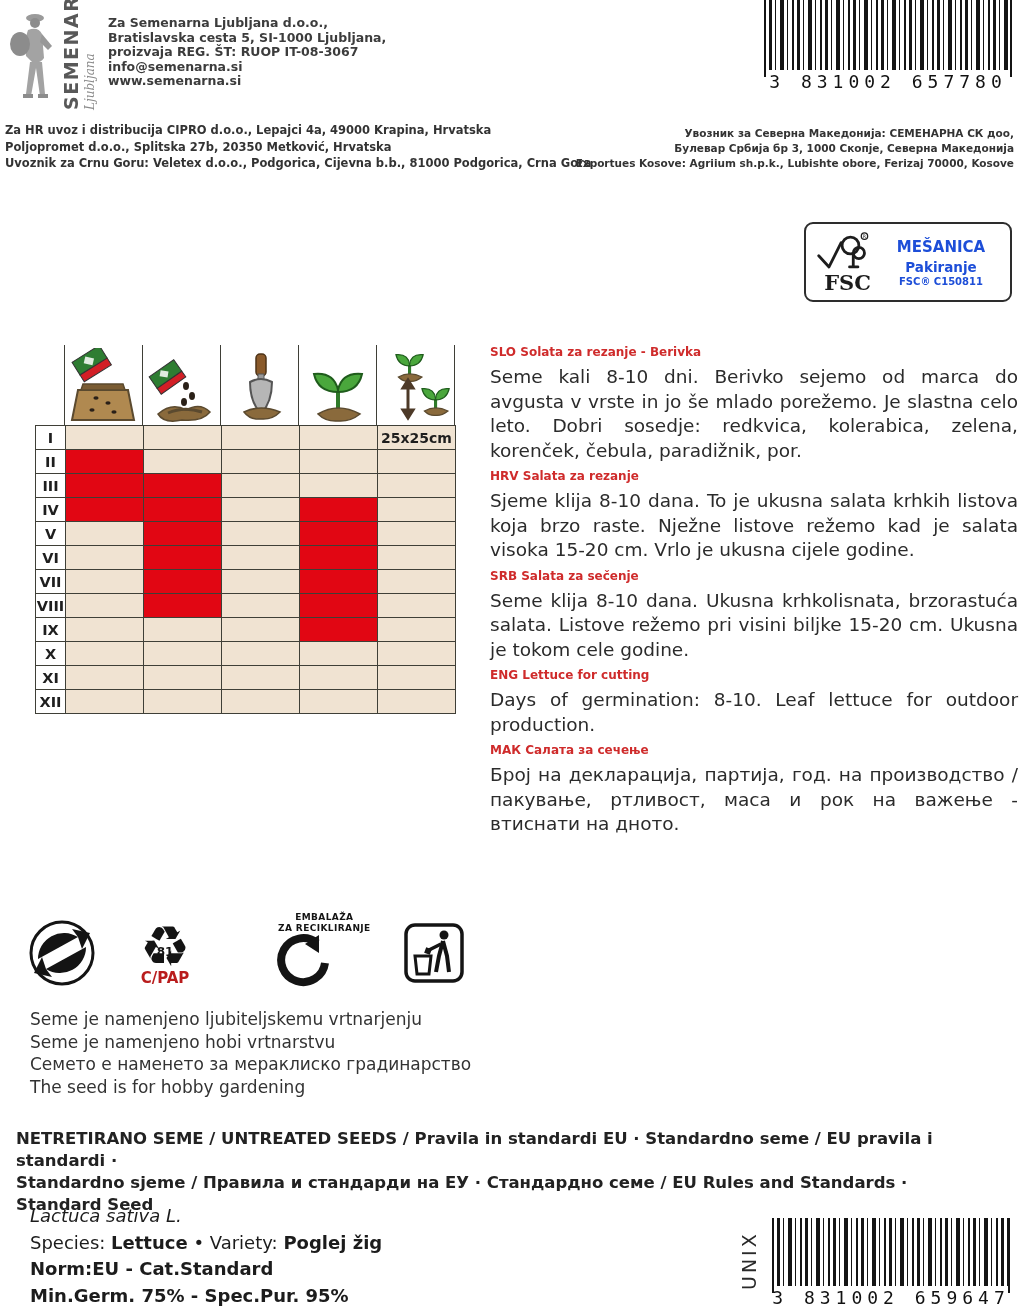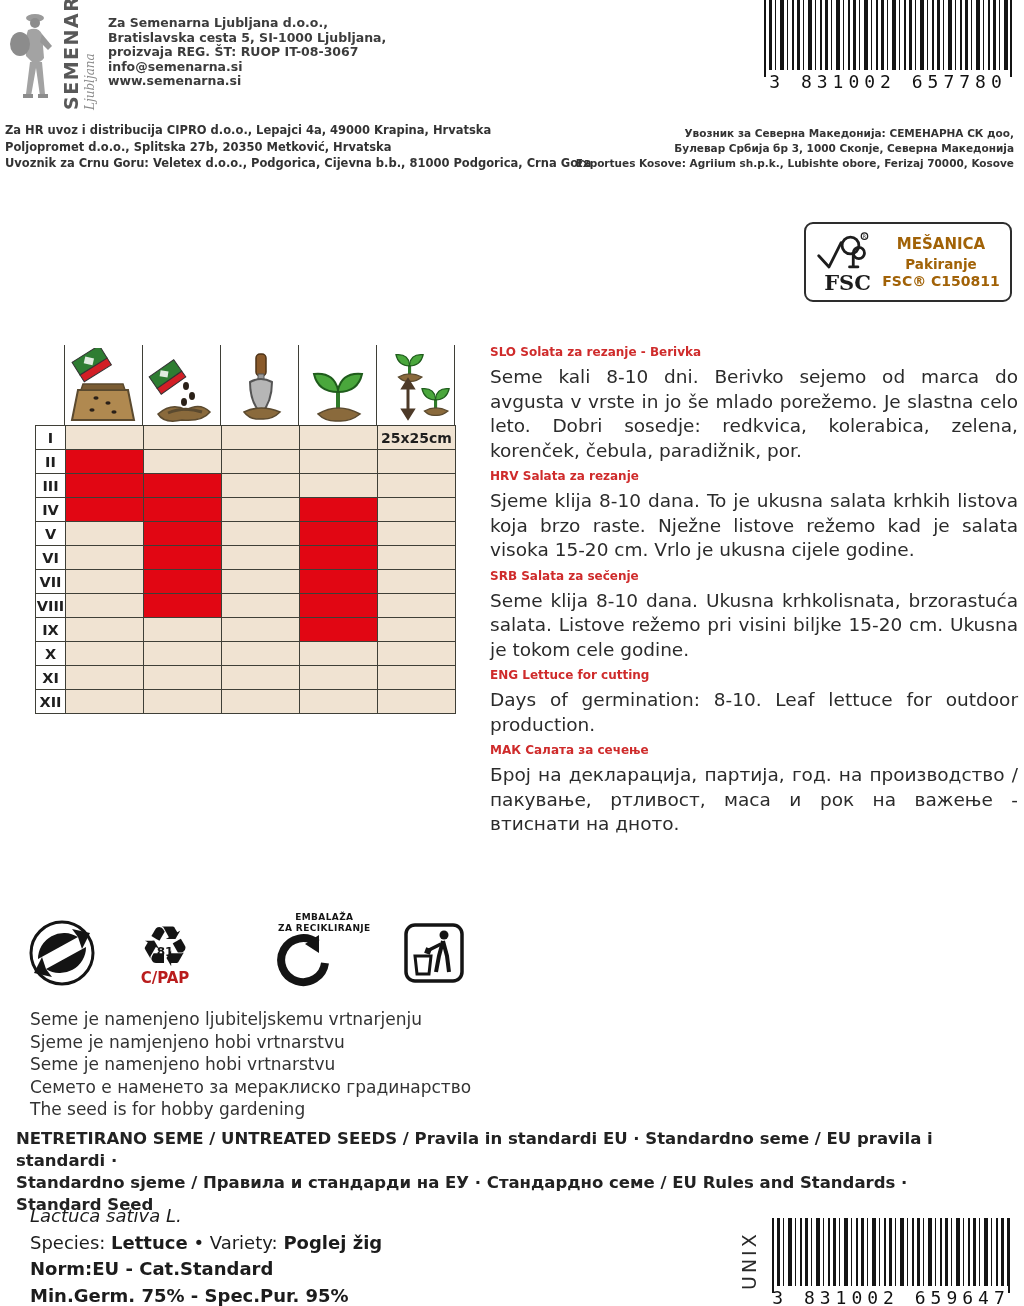--- a/index.html
+++ b/index.html
@@ -33,24 +33,24 @@
 
   
   .importers-left{position:absolute;left:5px;top:122px;font-size:11.5px;line-height:16.5px;font-weight:600;color:#333;}
   .importers-right{position:absolute;right:10px;top:126px;font-size:10.5px;line-height:15px;font-weight:600;color:#333;text-align:right;}
 
   
   .fsc{position:absolute;right:12px;top:222px;width:186px;border:2.5px solid #2d2d2d;border-radius:9px;
        padding:7px 9px;display:flex;gap:10px;align-items:center;background:#fff;}
   .fsc-left{display:flex;flex-direction:column;align-items:flex-end;}
   .fsc-word{font-family:"DejaVu Serif",serif;font-weight:bold;font-size:21px;color:#1c1c1c;line-height:20px;}
-  .fsc-right{flex:1;text-align:center;color:#a16207;}
+  .fsc-right{flex:1;text-align:center;color:#1d4ed8;}
   .fsc-l1{font-weight:bold;font-size:15px;}
   .fsc-l2{font-weight:600;font-size:13.5px;margin-top:3px;}
-  .fsc-l3{font-weight:bold;font-size:14px;margin-top:1px;}
+  .fsc-l3{font-weight:bold;font-size:10px;margin-top:1px;}
 
   
   :root{--cal-red:#e10613;--cal-bg:#f0e3d2;--cal-line:#3f3f37;}
   .calendar{position:absolute;left:35px;top:345px;}
   .cal-header{display:grid;grid-template-columns:30px repeat(5,78px);height:80px;}
   .cal-h{border-right:1.6px solid var(--cal-line);display:flex;align-items:flex-end;justify-content:center;overflow:visible;}
   .cal-h.lab{border-right:1.6px solid var(--cal-line);}
   .cal-h svg{display:block;margin-bottom:1px;}
   .cal-body{border-left:1.6px solid var(--cal-line);border-top:1.6px solid var(--cal-line);}
   .cal-row{display:grid;grid-template-columns:30px repeat(5,78px);height:24px;}
@@ -358,21 +358,20 @@
       <circle cx="41" cy="13" r="4.5" fill="#141414"></circle>
       <path d="M40 19 L36 34 L33 50 M40 19 L44 34 L46 50" stroke="#141414" stroke-width="4" fill="none"></path>
       <path d="M38 22 L26 28" stroke="#141414" stroke-width="3.5"></path>
       <rect x="22" y="26" width="6" height="6" fill="#141414" transform="rotate(20 25 29)"></rect>
       <path d="M12 34 L28 34 L26 52 L14 52 Z" fill="none" stroke="#141414" stroke-width="3"></path>
     </svg>
   </div>
 
   <div class="purpose">
     <div>Seme je namenjeno ljubiteljskemu vrtnarjenju</div>
-    <div>Sjeme je namjenjeno hobi vrtnarstvu</div>
     <div>Seme je namenjeno hobi vrtnarstvu</div>
     <div>Семето е наменето за мераклиско градинарство</div>
     <div>The seed is for hobby gardening</div>
   </div>
 
   <div class="standards">
     <div>NETRETIRANO SEME / UNTREATED SEEDS / Pravila in standardi EU · Standardno seme / EU pravila i standardi ·</div>
     <div>Standardno sjeme / Правила и стандарди на ЕУ · Стандардно семе / EU Rules and Standards · Standard Seed</div>
   </div>
 

